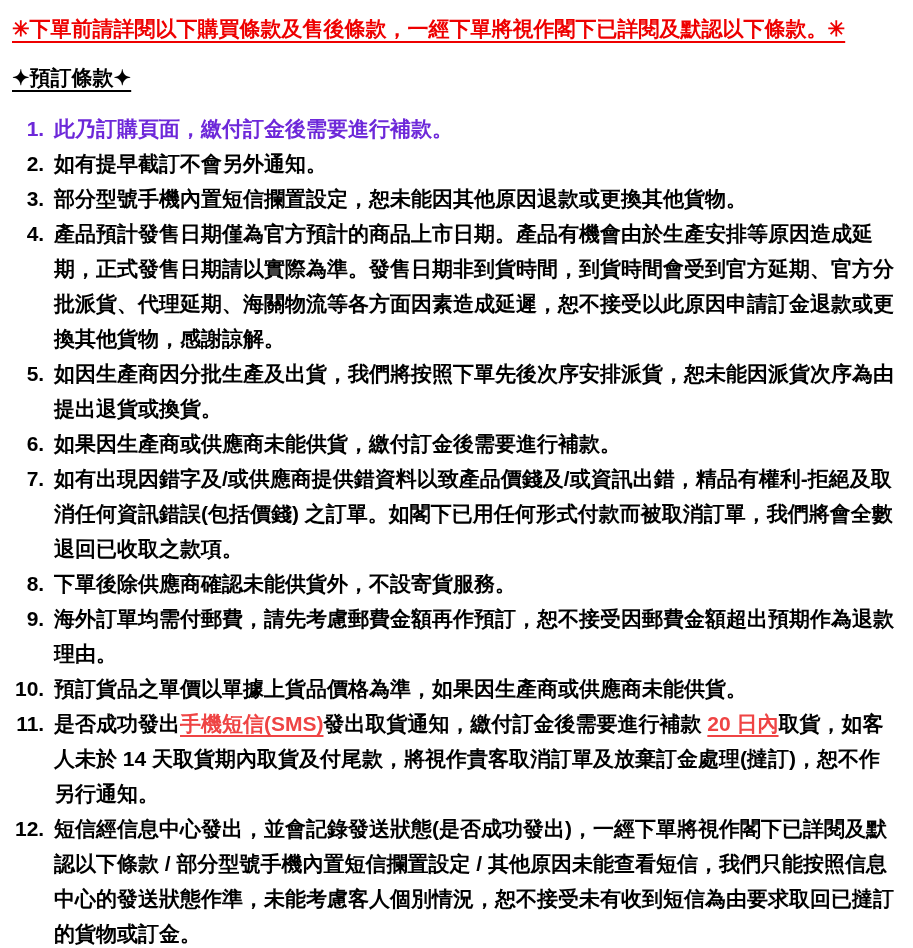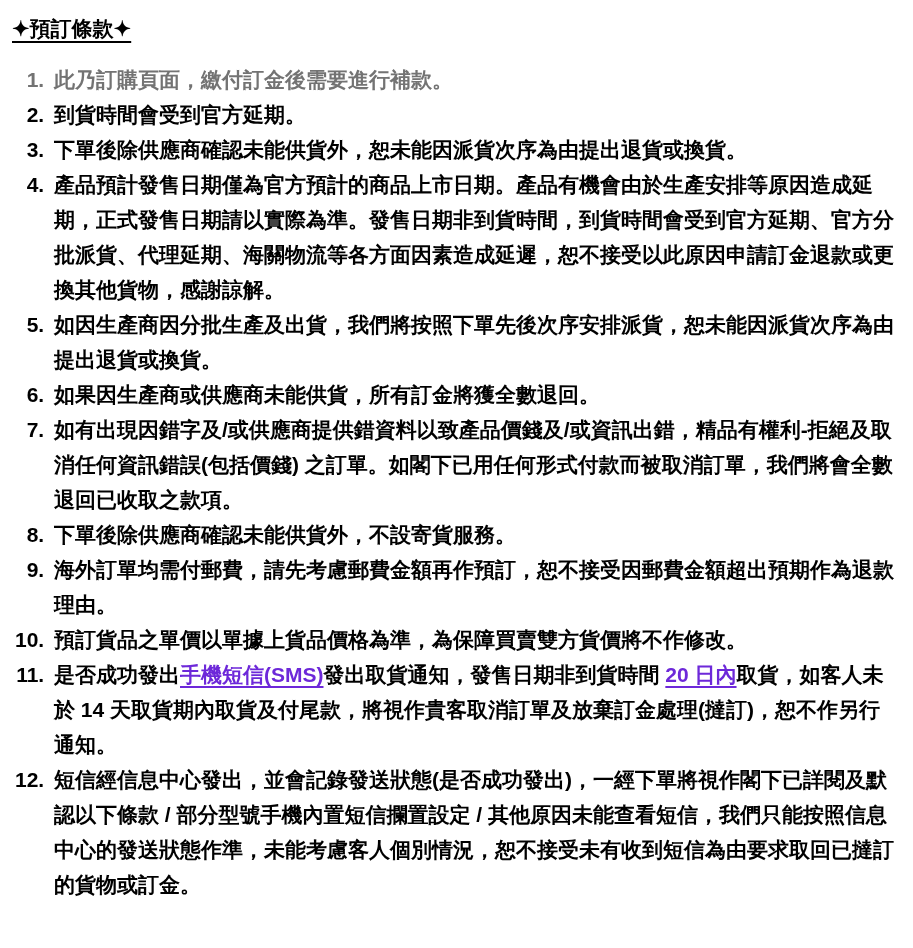--- a/index.html
+++ b/index.html
@@ -24,63 +24,65 @@
   .header-notice {
     color: #ee0000;
     font-size: 21px;
     line-height: 34px;
     text-decoration: underline;
     text-decoration-thickness: 2px;
     text-underline-offset: 5px;
     white-space: nowrap;
   }
   .section-title {
+    margin-top: 15px;
     color: #000000;
     font-size: 21px;
     line-height: 34px;
     text-decoration: underline;
     text-decoration-thickness: 2px;
     text-underline-offset: 5px;
     display: inline-block;
   }
   ol.terms {
     margin: 16px 0 0 0;
     padding-left: 38px;
     font-size: 21px;
     line-height: 35px;
   }
   ol.terms li {
     padding-left: 4px;
   }
   ol.terms li.red {
-    color: #737373;
+    color: #6d28d9;
   }
   .seg-red-underline {
-    color: #6d28d9;
+    color: #ef4444;
     text-decoration: underline;
     text-decoration-thickness: 2px;
     text-underline-offset: 4px;
   }
 </style>
 </head>
 <body>
 
 <div class="page">
+  <div class="header-notice">✳下單前請詳閱以下購買條款及售後條款，一經下單將視作閣下已詳閱及默認以下條款。✳</div>
 
   <div>
     <span class="section-title">✦預訂條款✦</span>
   </div>
 
   <ol class="terms" id="terms-list">
       <li class="red"><span>此乃訂購頁面，繳付訂金後需要進行補款。</span></li>
-      <li><span>到貨時間會受到官方延期。</span></li>
-      <li><span>下單後除供應商確認未能供貨外，恕未能因派貨次序為由提出退貨或換貨。</span></li>
+      <li><span>如有提早截訂不會另外通知。</span></li>
+      <li><span>部分型號手機內置短信攔置設定，恕未能因其他原因退款或更換其他貨物。</span></li>
       <li><span>產品預計發售日期僅為官方預計的商品上市日期。產品有機會由於生產安排等原因造成延期，正式發售日期請以實際為準。發售日期非到貨時間，到貨時間會受到官方延期、官方分批派貨、代理延期、海關物流等各方面因素造成延遲，恕不接受以此原因申請訂金退款或更換其他貨物，感謝諒解。</span></li>
       <li><span>如因生產商因分批生產及出貨，我們將按照下單先後次序安排派貨，恕未能因派貨次序為由提出退貨或換貨。</span></li>
-      <li><span>如果因生產商或供應商未能供貨，所有訂金將獲全數退回。</span></li>
+      <li><span>如果因生產商或供應商未能供貨，繳付訂金後需要進行補款。</span></li>
       <li><span>如有出現因錯字及/或供應商提供錯資料以致產品價錢及/或資訊出錯，精品有權利-拒絕及取消任何資訊錯誤(包括價錢) 之訂單。如閣下已用任何形式付款而被取消訂單，我們將會全數退回已收取之款項。</span></li>
       <li><span>下單後除供應商確認未能供貨外，不設寄貨服務。</span></li>
       <li><span>海外訂單均需付郵費，請先考慮郵費金額再作預訂，恕不接受因郵費金額超出預期作為退款理由。</span></li>
-      <li><span>預訂貨品之單價以單據上貨品價格為準，為保障買賣雙方貨價將不作修改。</span></li>
-      <li><span>是否成功發出</span><span class="seg-red-underline">手機短信(SMS)</span><span>發出取貨通知，發售日期非到貨時間 </span><span class="seg-red-underline">20 日內</span><span>取貨，如客人未於 14 天取貨期內取貨及付尾款，將視作貴客取消訂單及放棄訂金處理(撻訂)，恕不作另行通知。</span></li>
+      <li><span>預訂貨品之單價以單據上貨品價格為準，如果因生產商或供應商未能供貨。</span></li>
+      <li><span>是否成功發出</span><span class="seg-red-underline">手機短信(SMS)</span><span>發出取貨通知，繳付訂金後需要進行補款 </span><span class="seg-red-underline">20 日內</span><span>取貨，如客人未於 14 天取貨期內取貨及付尾款，將視作貴客取消訂單及放棄訂金處理(撻訂)，恕不作另行通知。</span></li>
       <li><span>短信經信息中心發出，並會記錄發送狀態(是否成功發出)，一經下單將視作閣下已詳閱及默認以下條款 / 部分型號手機內置短信攔置設定 / 其他原因未能查看短信，我們只能按照信息中心的發送狀態作準，未能考慮客人個別情況，恕不接受未有收到短信為由要求取回已撻訂的貨物或訂金。</span></li>
     </ol>
 </div>
 
 </body></html>

